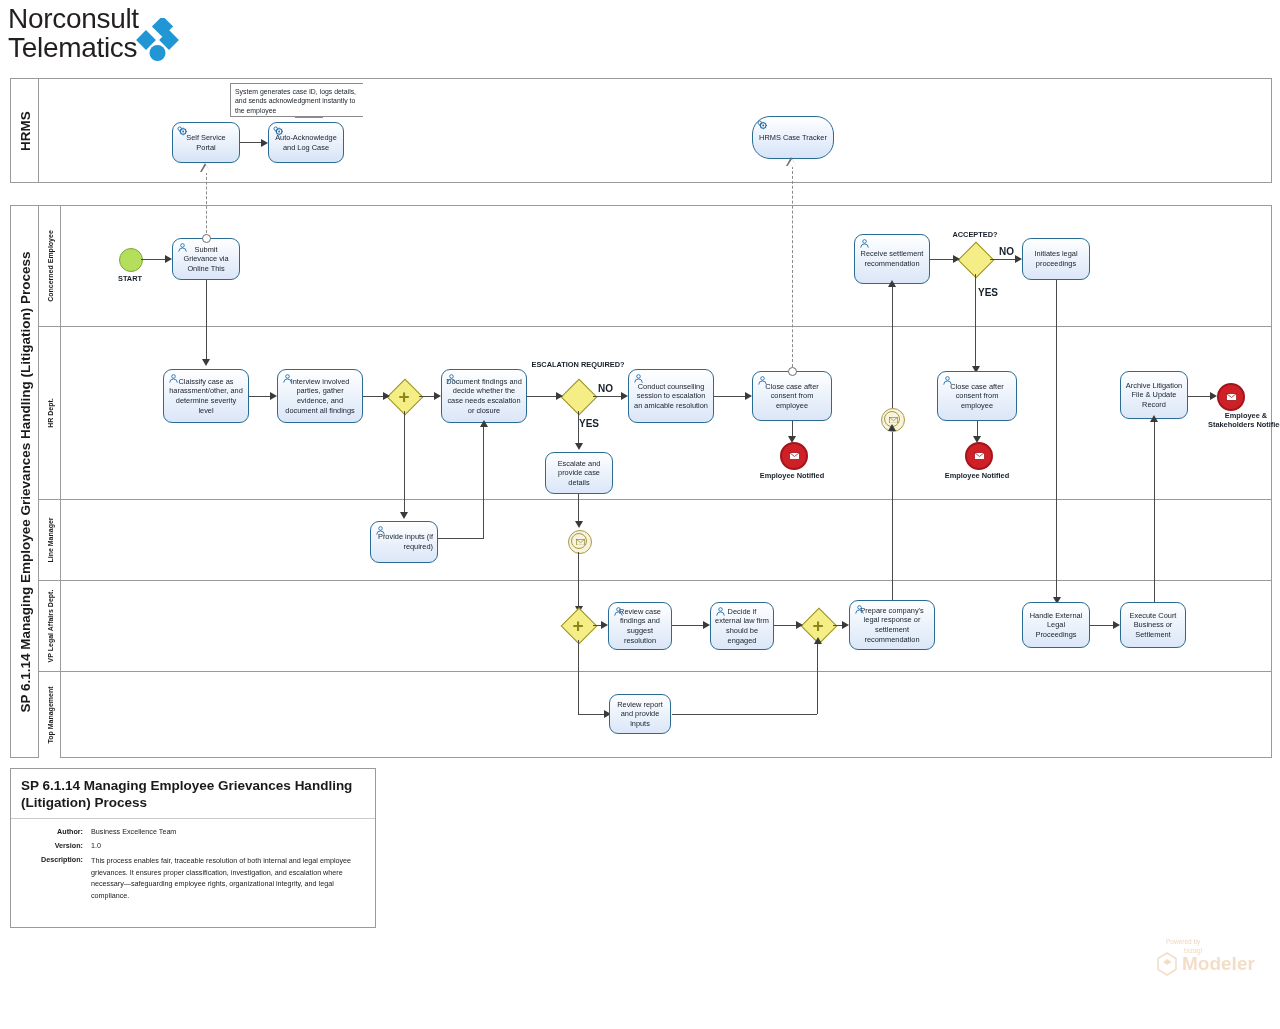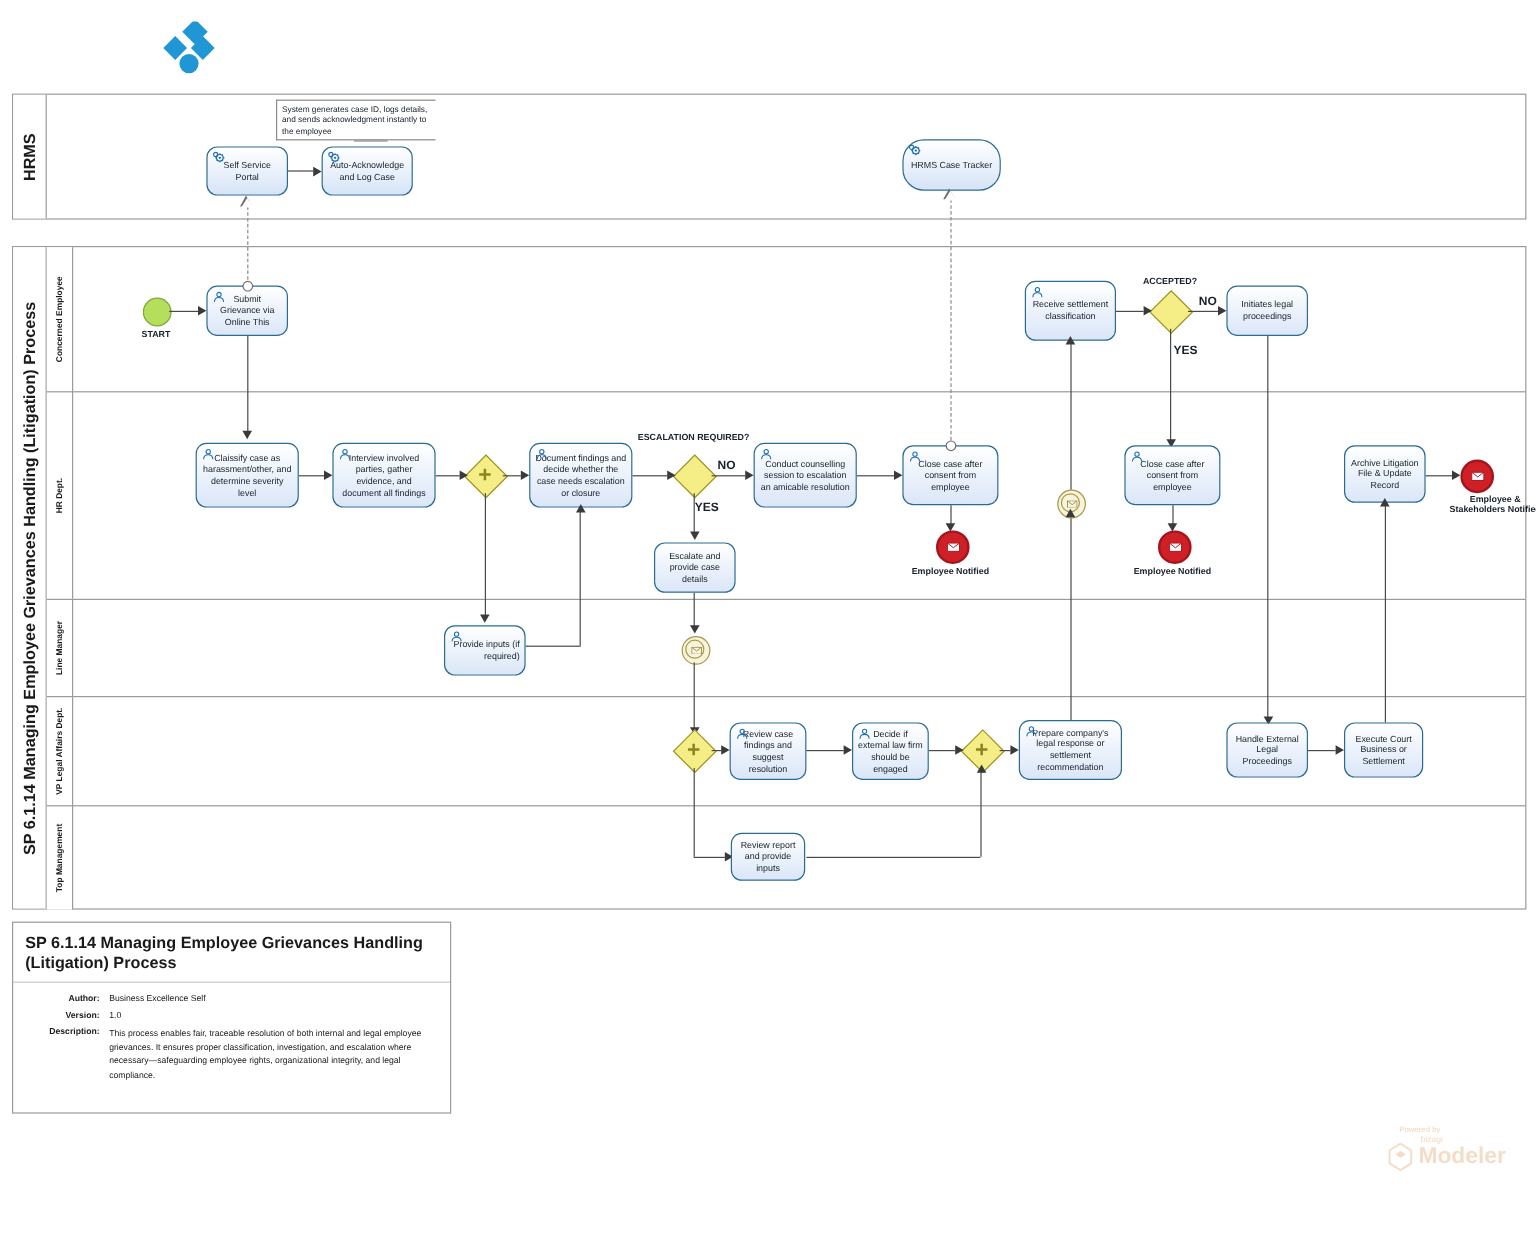--- a/index.html
+++ b/index.html
@@ -104,20 +104,24 @@
   #wm .p{font-size:6.5px;color:#d9a16a;margin-left:18px;}
   #wm .b{font-size:7px;color:#e0a96d;margin-left:36px;margin-top:2px;}
   #wm .m{position:absolute;left:34px;top:16px;font-size:19px;line-height:19px;
      color:#e8b584;font-weight:700;}
   #wm .hex{position:absolute;left:8px;top:14px;width:22px;height:24px;}
 </style>
 </head>
 <body>
 
 <div id="logo" class="abs">
+  <div class="txt">
+    <div>Norconsult</div>
+    <div>Telematics</div>
+  </div>
   <svg class="diamonds" viewBox="0 0 48 44">
     <rect x="19" y="1" width="15" height="15" transform="rotate(45 26.5 8.5)" fill="#2196d4"></rect>
     <rect x="3" y="15" width="14" height="14" transform="rotate(45 10 22)" fill="#2196d4"></rect>
     <rect x="26" y="15" width="14" height="14" transform="rotate(45 33 22)" fill="#2196d4"></rect>
     <circle cx="21.5" cy="35" r="8" fill="#2196d4"></circle>
   </svg>
 </div>
 
 <div class="pool" style="left:10px;top:78px;width:1262px;height:105px;">
   <div class="poolhdr">
@@ -226,21 +230,21 @@
   <span>Submit Grievance via Online This</span>
 </div>
 <div class="ln lnh" style="left:141px;top:258.5px;width:24px;"></div>
 <div class="arrow ar-r" style="left:165px;top:255px;"></div>
 
 <div class="task" style="left:854px;top:234px;width:76px;height:50px;">
   <svg class="tico" viewBox="0 0 16 16">
     <circle cx="8" cy="5" r="2.6" fill="none" stroke="#1f6fb2" stroke-width="1.3"></circle>
     <path d="M2.5 14 Q2.5 8.7 8 8.7 Q13.5 8.7 13.5 14" fill="none" stroke="#1f6fb2" stroke-width="1.3"></path>
   </svg>
-  <span>Receive settlement classification</span>
+  <span>Receive settlement recommendation</span>
 </div>
 
 <div class="gw" style="left:960px;top:244px;">
   <div class="dia"></div>
 </div>
 <div class="gwlabel" style="left:925px;top:230px;width:100px;">ACCEPTED?</div>
 <div class="ln lnh" style="left:930px;top:258.5px;width:23px;"></div>
 <div class="arrow ar-r" style="left:953px;top:255px;"></div>
 
 <div class="task" style="left:1022px;top:238px;width:68px;height:42px;">
@@ -474,21 +478,21 @@
 <div class="dash-v" style="left:791.5px;top:166px;height:201px;"></div>
 <div class="tri-u-b" style="left:786px;top:157px;"></div>
 <div class="tri-u" style="left:786.5px;top:158.5px;"></div>
 <div class="mdot" style="left:788px;top:367px;"></div>
 
 <div id="info">
   <div class="ttl">SP 6.1.14 Managing Employee Grievances Handling (Litigation) Process</div>
   <div class="rows">
     <div class="row">
       <div class="k">Author:</div>
-      <div class="v">Business Excellence Self</div>
+      <div class="v">Business Excellence Team</div>
     </div>
     <div class="row">
       <div class="k">Version:</div>
       <div class="v">1.0</div>
     </div>
     <div class="row">
       <div class="k">Description:</div>
       <div class="v desc">This process enables fair, traceable resolution of both internal and legal employee grievances. It ensures proper classification, investigation, and escalation where necessary—safeguarding employee rights, organizational integrity, and legal compliance.</div>
     </div>
   </div>

